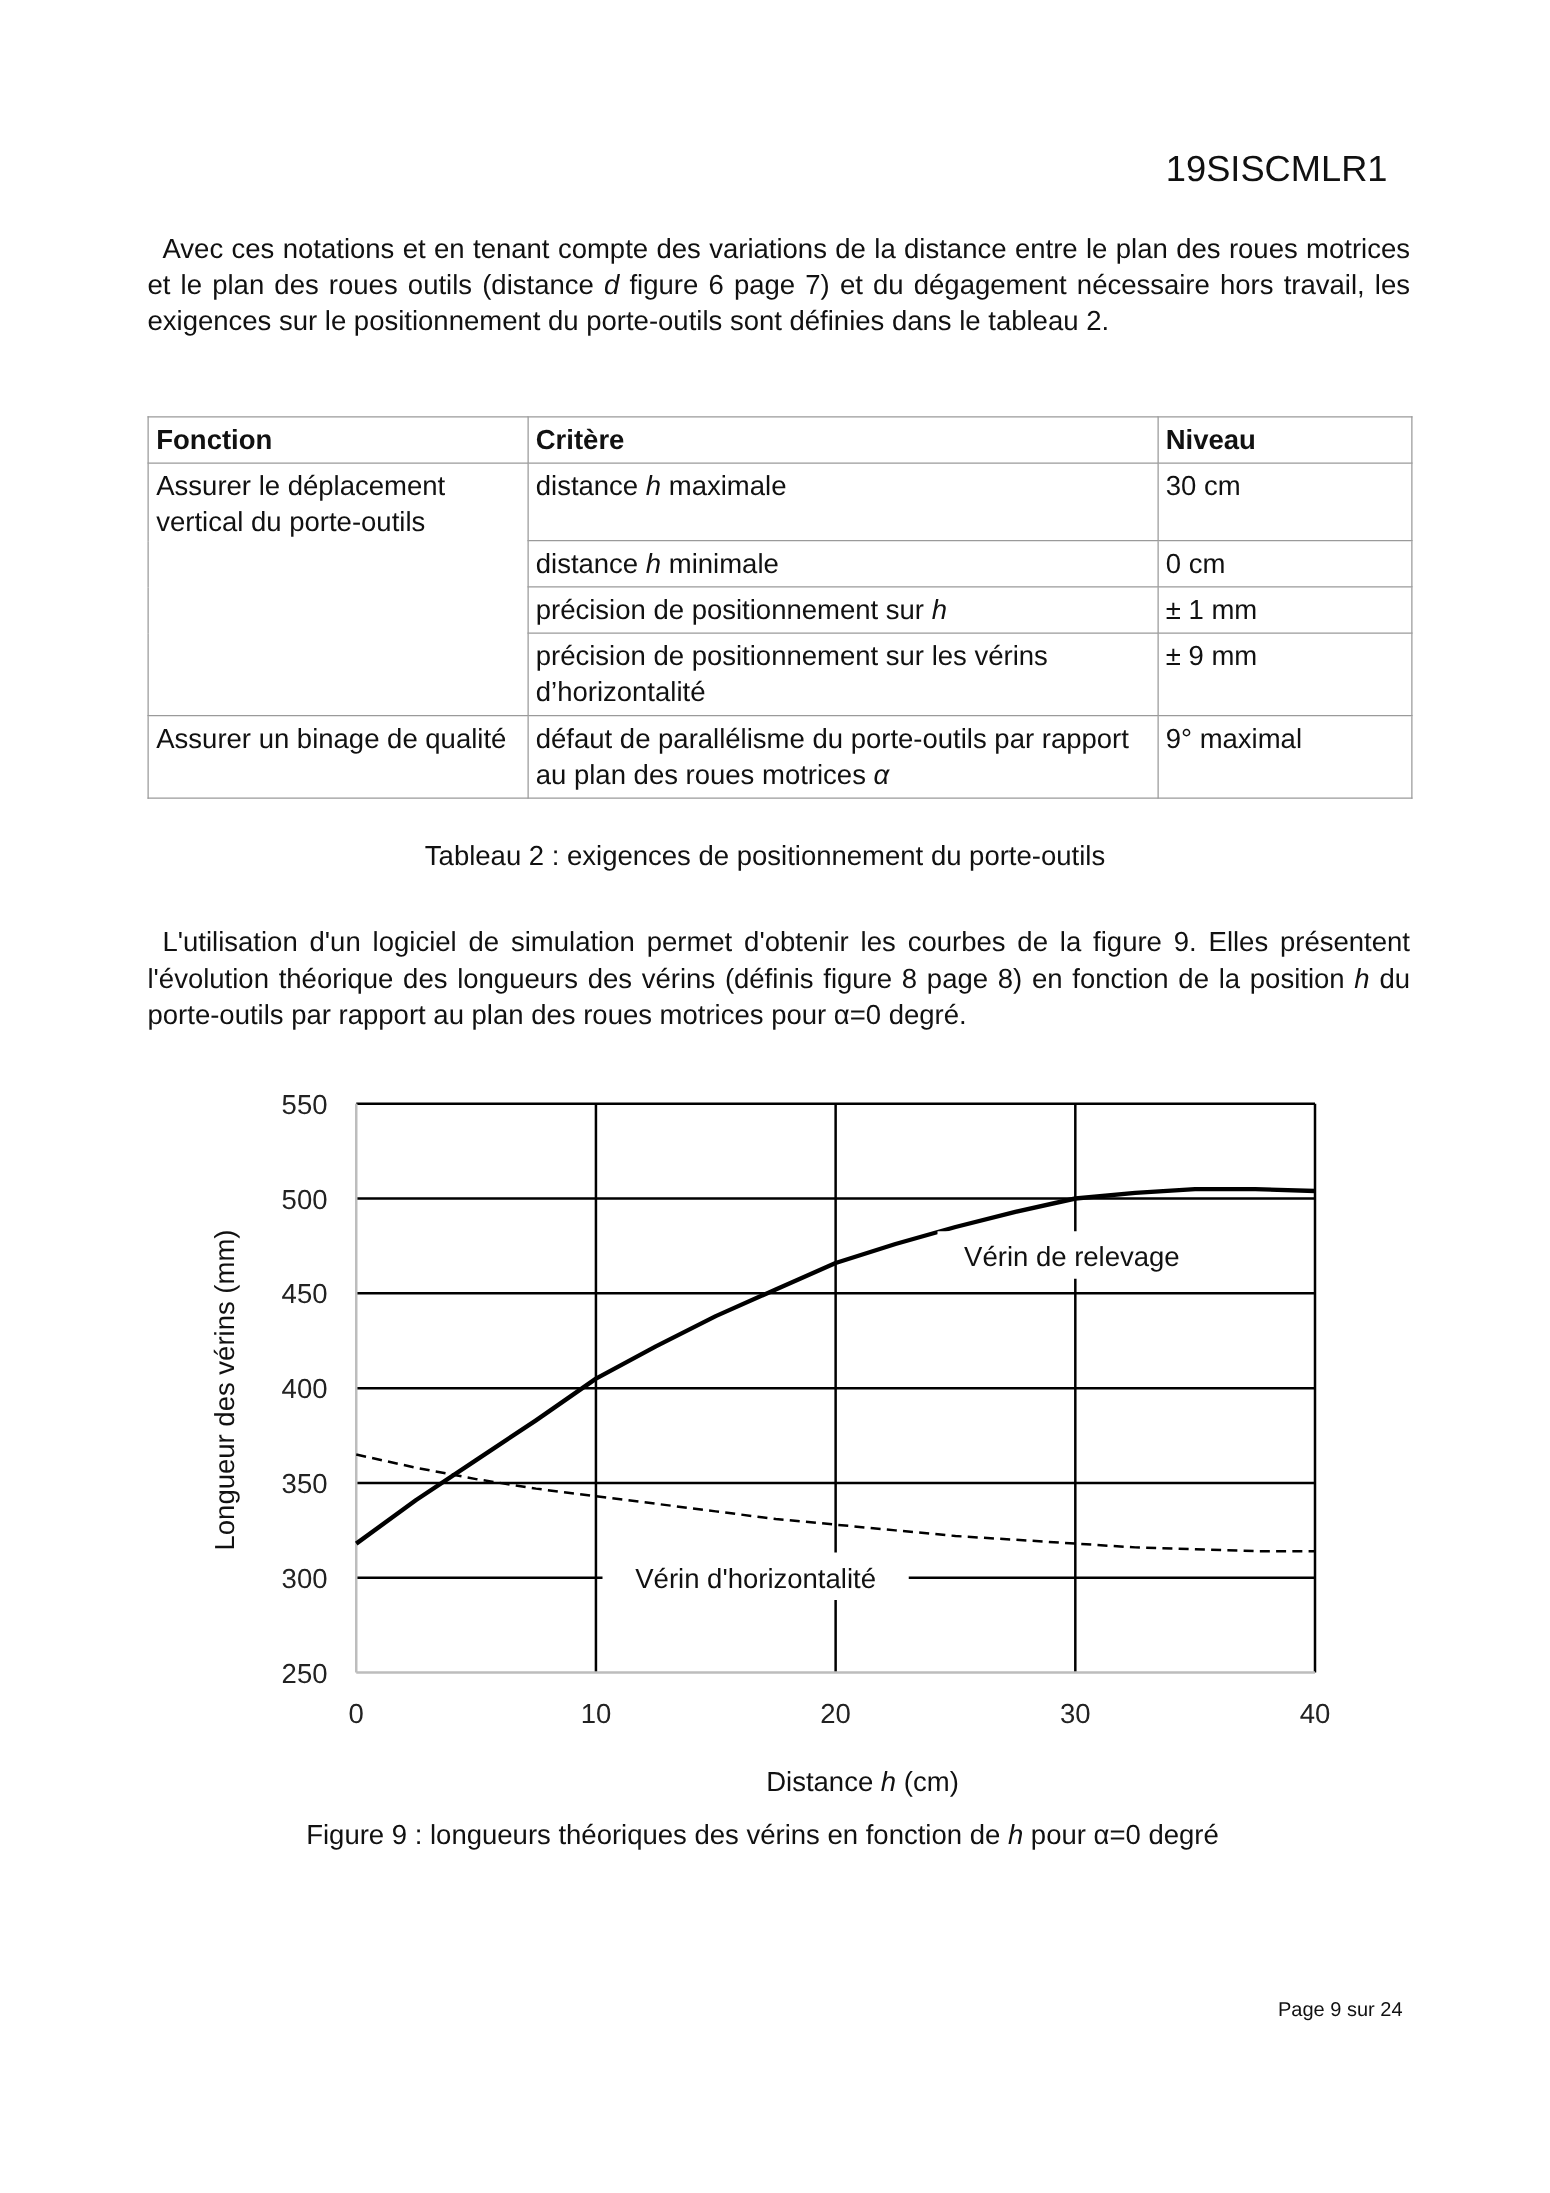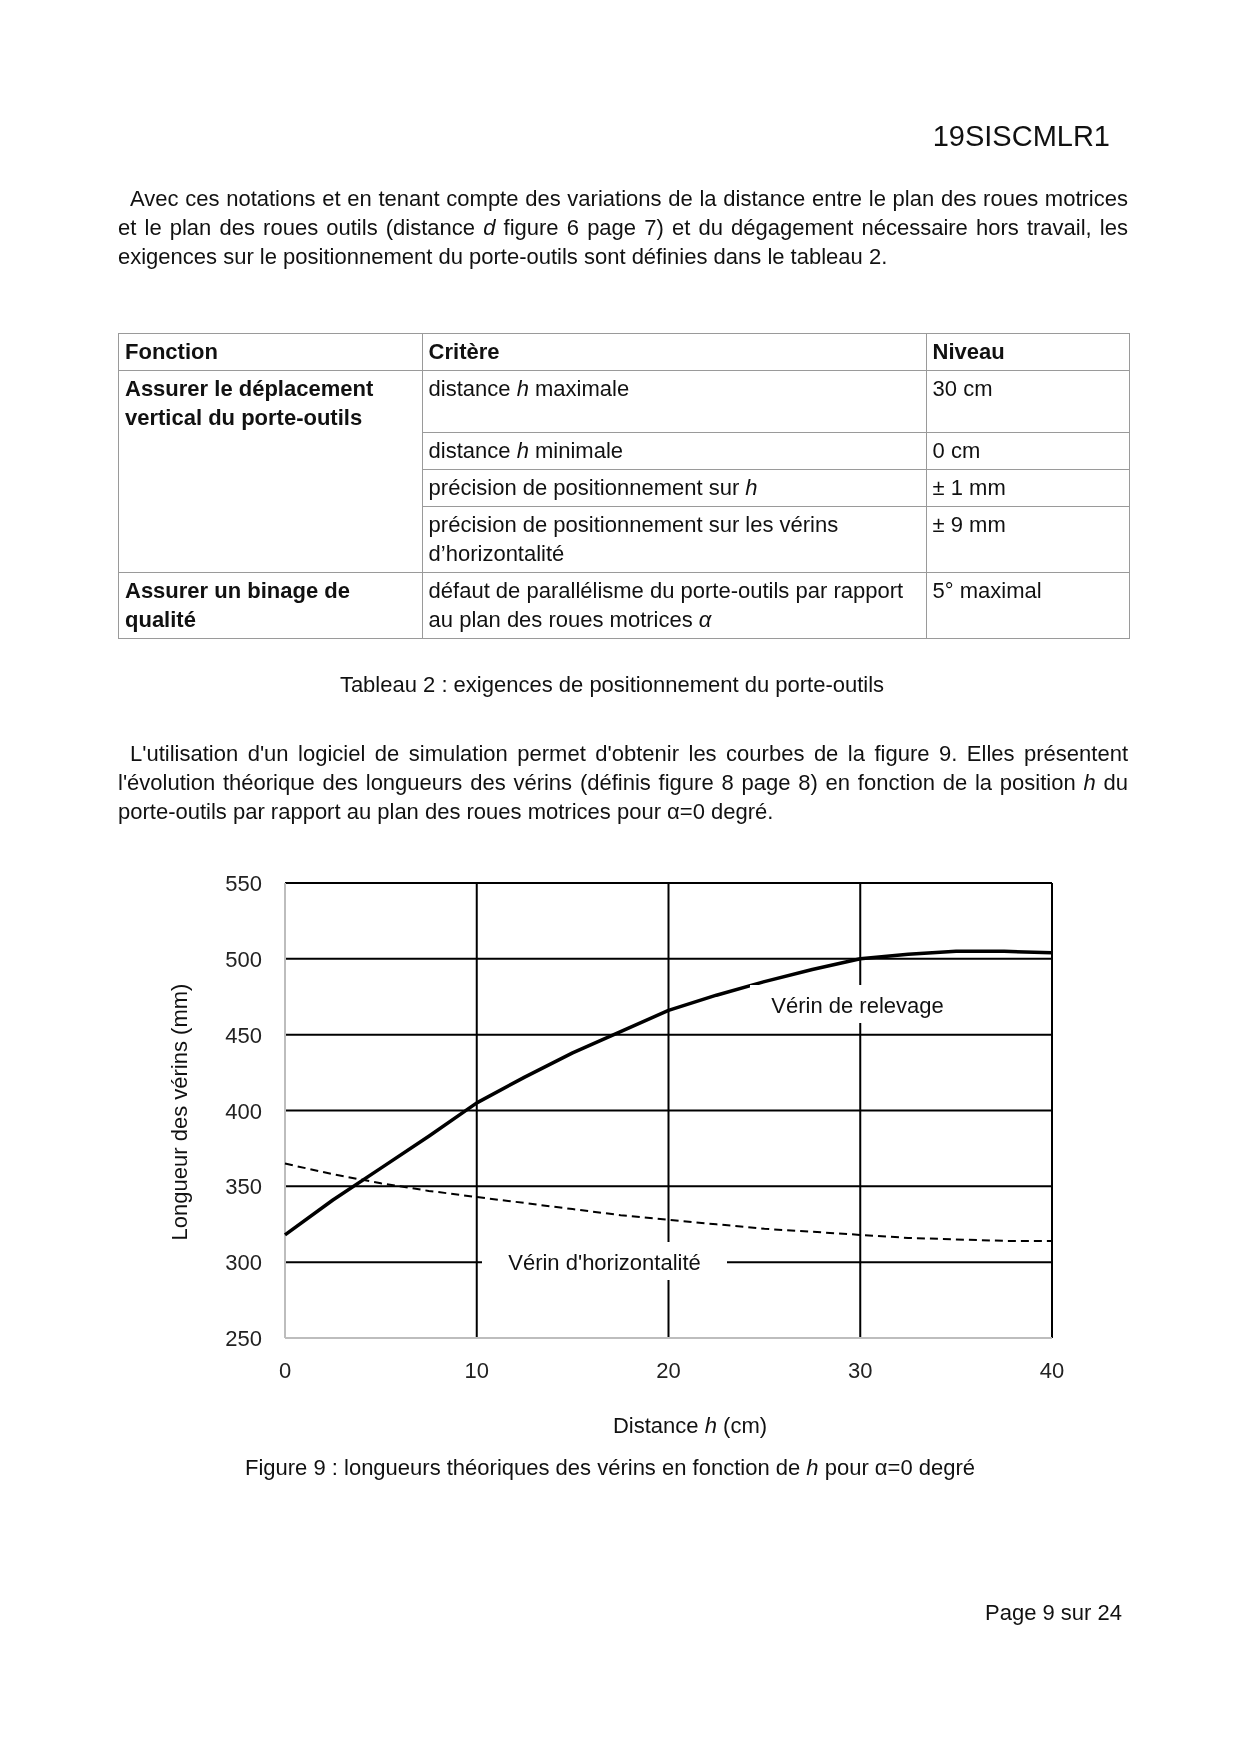--- a/index.html
+++ b/index.html
@@ -5,27 +5,27 @@
   html, body { margin: 0; padding: 0; background: #ffffff; }
   body { width: 1240px; height: 1754px; position: relative; font-family: "Liberation Sans", sans-serif; color: #111; }
   .doc-code { position: absolute; right: 130px; top: 120px; font-size: 29px; }
   .para { position: absolute; left: 118px; width: 1010px; font-size: 22px; line-height: 29px; text-align: justify; }
   .para1 { top: 184px; }
   .para2 { top: 739px; }
   .para .indent { display: inline-block; width: 12px; }
   table.req { position: absolute; left: 118px; top: 333px; width: 1012px; border-collapse: collapse; font-size: 22px; line-height: 29px; }
   table.req td, table.req th { border: 1px solid #9a9a9a; vertical-align: top; padding: 3px 6px 4px 6px; text-align: left; }
   table.req th { font-weight: bold; }
-  table.req td.fn { font-weight: bold; }
+  table.req td.fn { font-weight: normal; }
   .col1 { width: 290px; margin-top: 48px; } .col2 { width: 490px; } .col3 { width: 190px; }
   .tall { height: 62px; }
   .caption { position: absolute; left: 0; width: 1240px; text-align: center; font-size: 22px; }
   .cap-table { top: 672px; left: -8px; }
   .cap-fig { top: 1455px; left: -10px; }
-  .page-num { position: absolute; right: 118px; top: 1600px; font-size: 22px; }
+  .page-num { position: absolute; right: 118px; top: 1600px; font-size: 16px; }
   svg#chart { position: absolute; left: 0; top: 0; }
   .tick { font-family: "Liberation Sans", sans-serif; font-size: 22px; fill: #222; }
   .axis-label { font-family: "Liberation Sans", sans-serif; font-size: 22px; fill: #111; }
   i { font-style: italic; }
 </style>
 </head>
 <body>
 
 <div class="doc-code">19SISCMLR1</div>
 
@@ -51,21 +51,21 @@
     <td><span>précision de positionnement sur </span><i>h</i><span></span></td>
     <td>± 1 mm</td>
   </tr>
   <tr>
     <td><span>précision de positionnement sur les vérins d’horizontalité</span></td>
     <td>± 9 mm</td>
   </tr>
   <tr>
     <td class="fn">Assurer un binage de qualité</td>
     <td><span>défaut de parallélisme du porte-outils par rapport au plan des roues motrices </span><i>α</i></td>
-    <td>5° maximal</td>
+    <td>9° maximal</td>
   </tr>
 </tbody>
   </table>
 
 <div class="caption cap-table">Tableau 2 : exigences de positionnement du porte-outils</div>
 
 <p class="para para2" style="margin:0;"><span class="indent"></span><span>L'utilisation d'un logiciel de simulation permet d'obtenir les courbes de la figure 9. Elles présentent l'évolution théorique des longueurs des vérins (définis figure 8 page 8) en fonction de la position </span><i>h</i><span> du porte-outils par rapport au plan des roues motrices pour α=0 degré.</span></p>
 
 <svg id="chart" width="1240" height="1754">
   <g id="grid">

